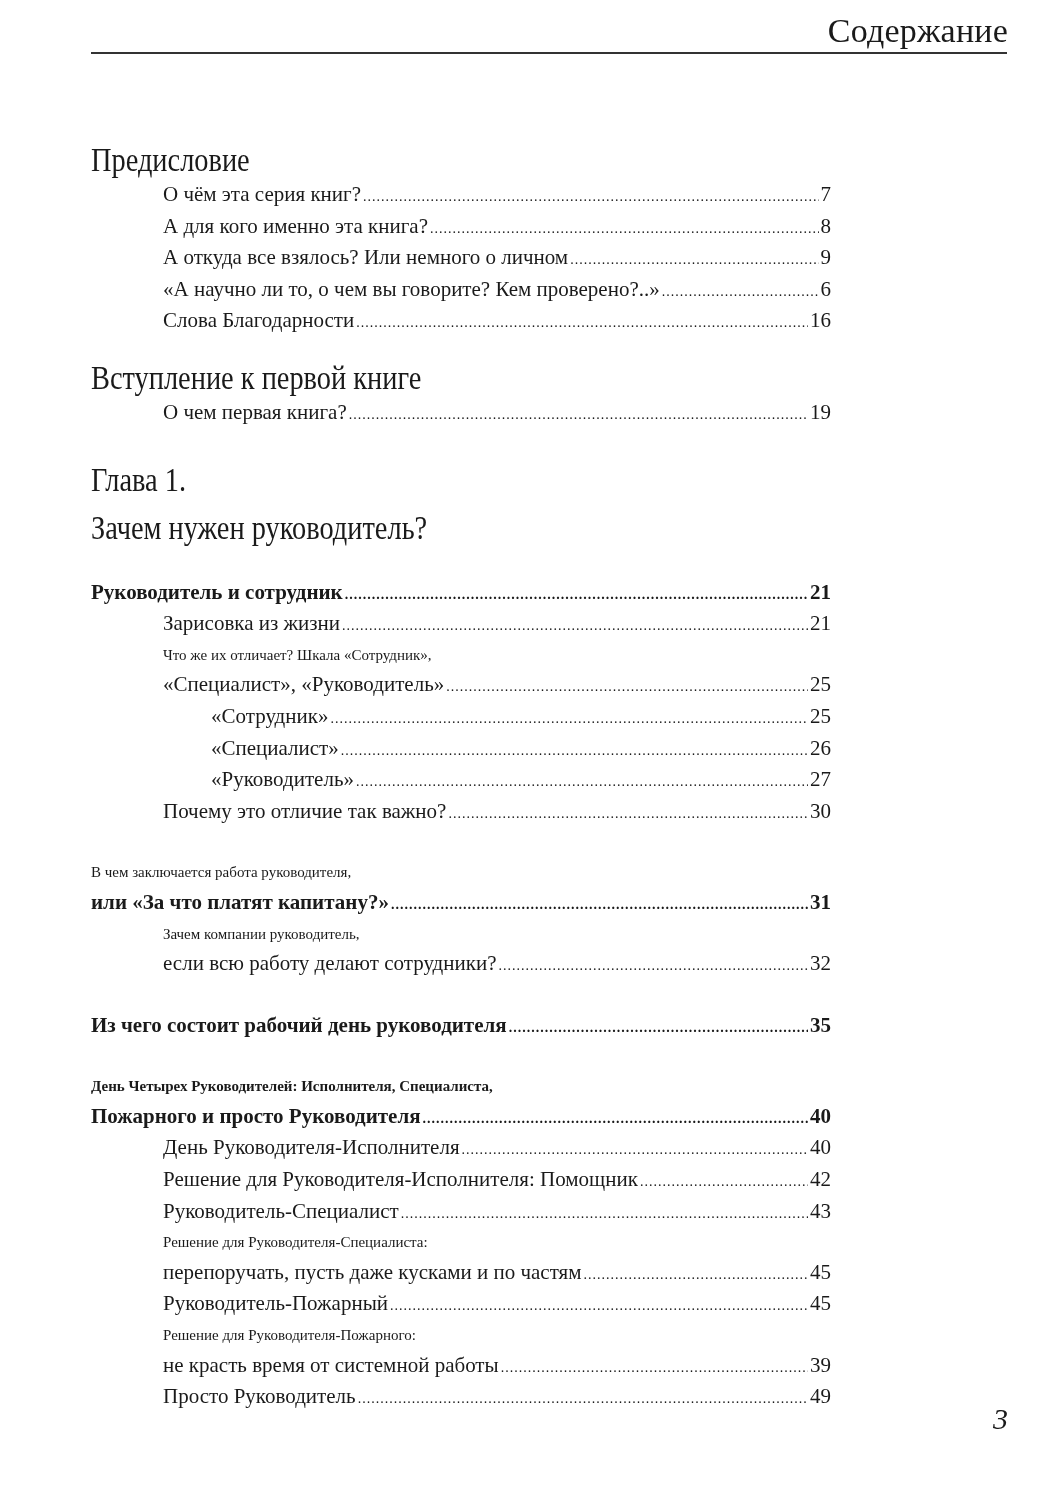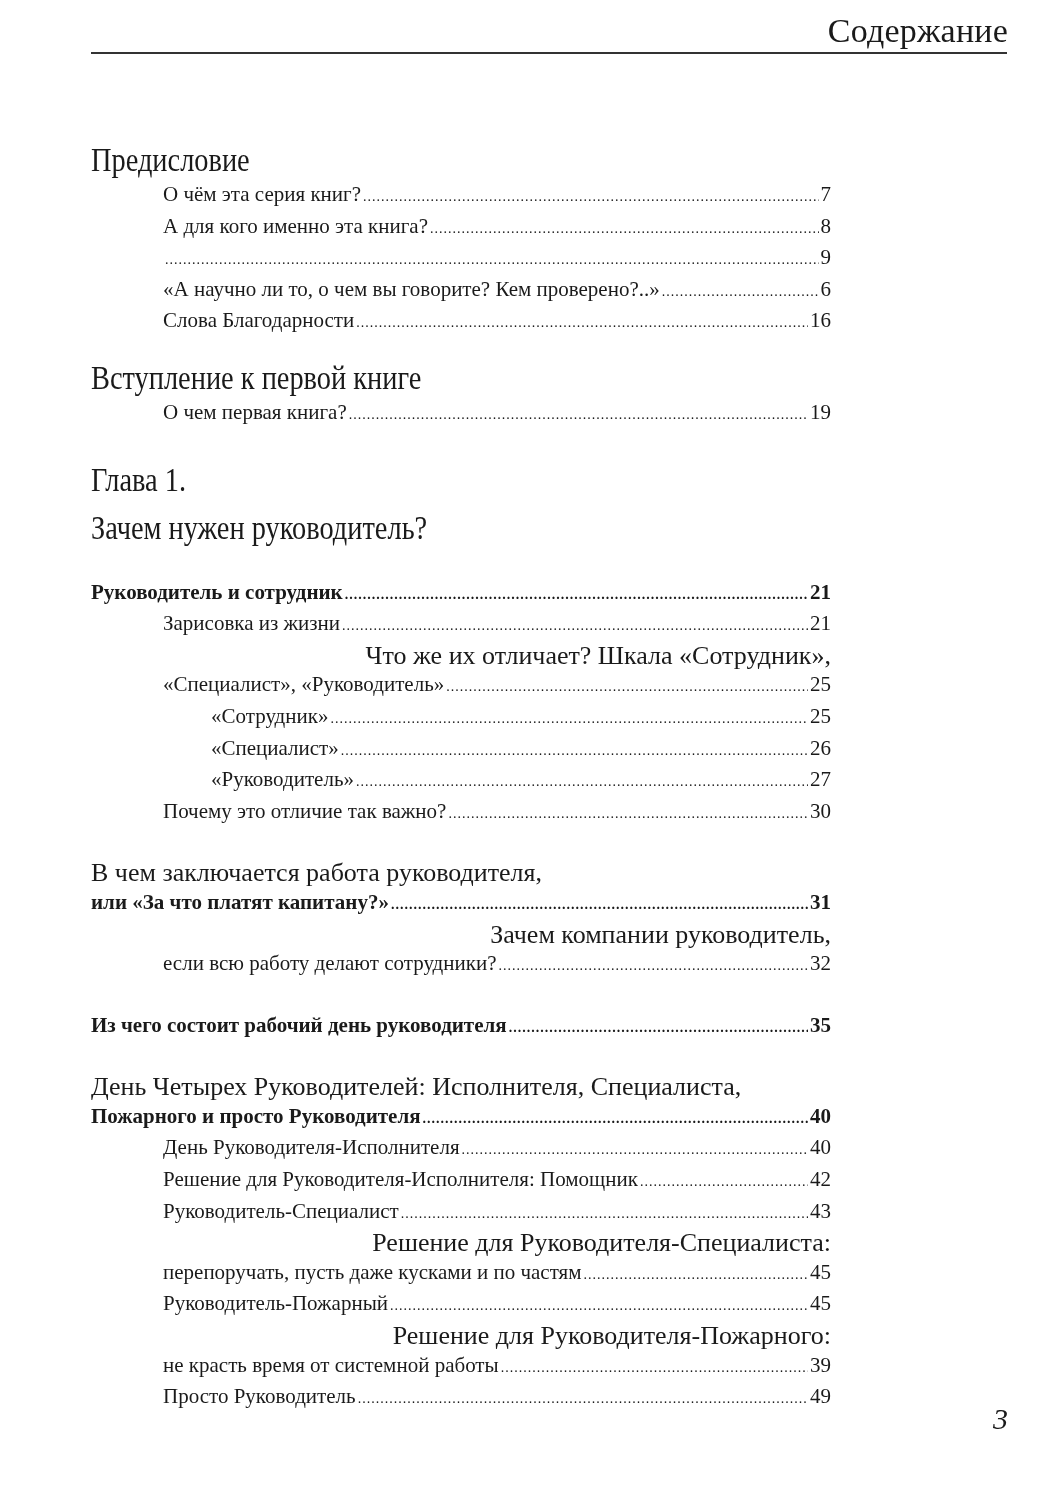--- a/index.html
+++ b/index.html
@@ -7,24 +7,24 @@
            font-family: "Liberation Serif", "DejaVu Serif", serif; color: #1a1a1a; }
     .running-head { position: absolute; top: 12px; right: 42px; font-size: 34px; letter-spacing: 0.2px; }
     .head-rule { position: absolute; top: 52px; left: 91px; width: 916px; height: 2px; background: #333; }
     .toc { position: absolute; left: 91px; top: 140px; width: 740px; }
     .part-title { font-size: 33px; line-height: 40px; font-weight: normal; transform: scaleX(0.86); transform-origin: left; white-space: nowrap; }
     .entry { display: flex; align-items: baseline; font-size: 21px; line-height: 29.6px; white-space: nowrap; }
     .entry .label { flex: 0 0 auto; }
     .entry .dots { flex: 1 1 auto; overflow: hidden; margin: 0 2px; letter-spacing: 1px; font-size: 14px; }
     .entry .dots::before { content: "......................................................................................................................................................................................................"; }
     .entry .page { flex: 0 0 auto; }
-    .lvl1 { padding-left: 72px; text-align: right; }
+    .lvl1 { padding-left: 72px; }
     .lvl2 { padding-left: 120px; text-align: center; }
     .lvl0 { padding-left: 0; font-weight: bold; }
-    .cont { display: block; font-size: 26px; line-height: 29.6px; white-space: nowrap; }
+    .cont { display: block; font-size: 15px; line-height: 29.6px; white-space: nowrap; }
     .page-number { position: absolute; top: 1402px; right: 42px; font-size: 30px; font-style: italic; }
   </style>
 </head>
 <body>
 
 <div class="running-head">Содержание</div>
 <div class="head-rule"></div>
 
 <div class="toc">
 
@@ -33,20 +33,21 @@
       <span class="label">О чём эта серия книг?</span>
       <span class="dots"></span>
       <span class="page">7</span>
     </div>
   <div class="entry lvl1">
       <span class="label">А для кого именно эта книга?</span>
       <span class="dots"></span>
       <span class="page">8</span>
     </div>
   <div class="entry lvl1">
+      <span class="label">А откуда все взялось? Или немного о личном</span>
       <span class="dots"></span>
       <span class="page">9</span>
     </div>
   <div class="entry lvl1">
       <span class="label">«А научно ли то, о чем вы говорите? Кем проверено?..»</span>
       <span class="dots"></span>
       <span class="page">6</span>
     </div>
   <div class="entry lvl1">
       <span class="label">Слова Благодарности</span>
@@ -113,21 +114,21 @@
       <span class="dots"></span>
       <span class="page">32</span>
     </div>
 
   <div class="entry lvl0" style="margin-top:30px">
       <span class="label">Из чего состоит рабочий день руководителя</span>
       <span class="dots"></span>
       <span class="page">35</span>
     </div>
 
-  <div class="cont lvl0" style="margin-top:30px;font-weight:normal">День Четырех Руководителей: Исполнителя, Специалиста,</div>
+  <div class="cont lvl0" style="margin-top:30px;font-weight:bold">День Четырех Руководителей: Исполнителя, Специалиста,</div>
   <div class="entry lvl0">
       <span class="label">Пожарного и просто Руководителя</span>
       <span class="dots"></span>
       <span class="page">40</span>
     </div>
   <div class="entry lvl1">
       <span class="label">День Руководителя-Исполнителя</span>
       <span class="dots"></span>
       <span class="page">40</span>
     </div>

